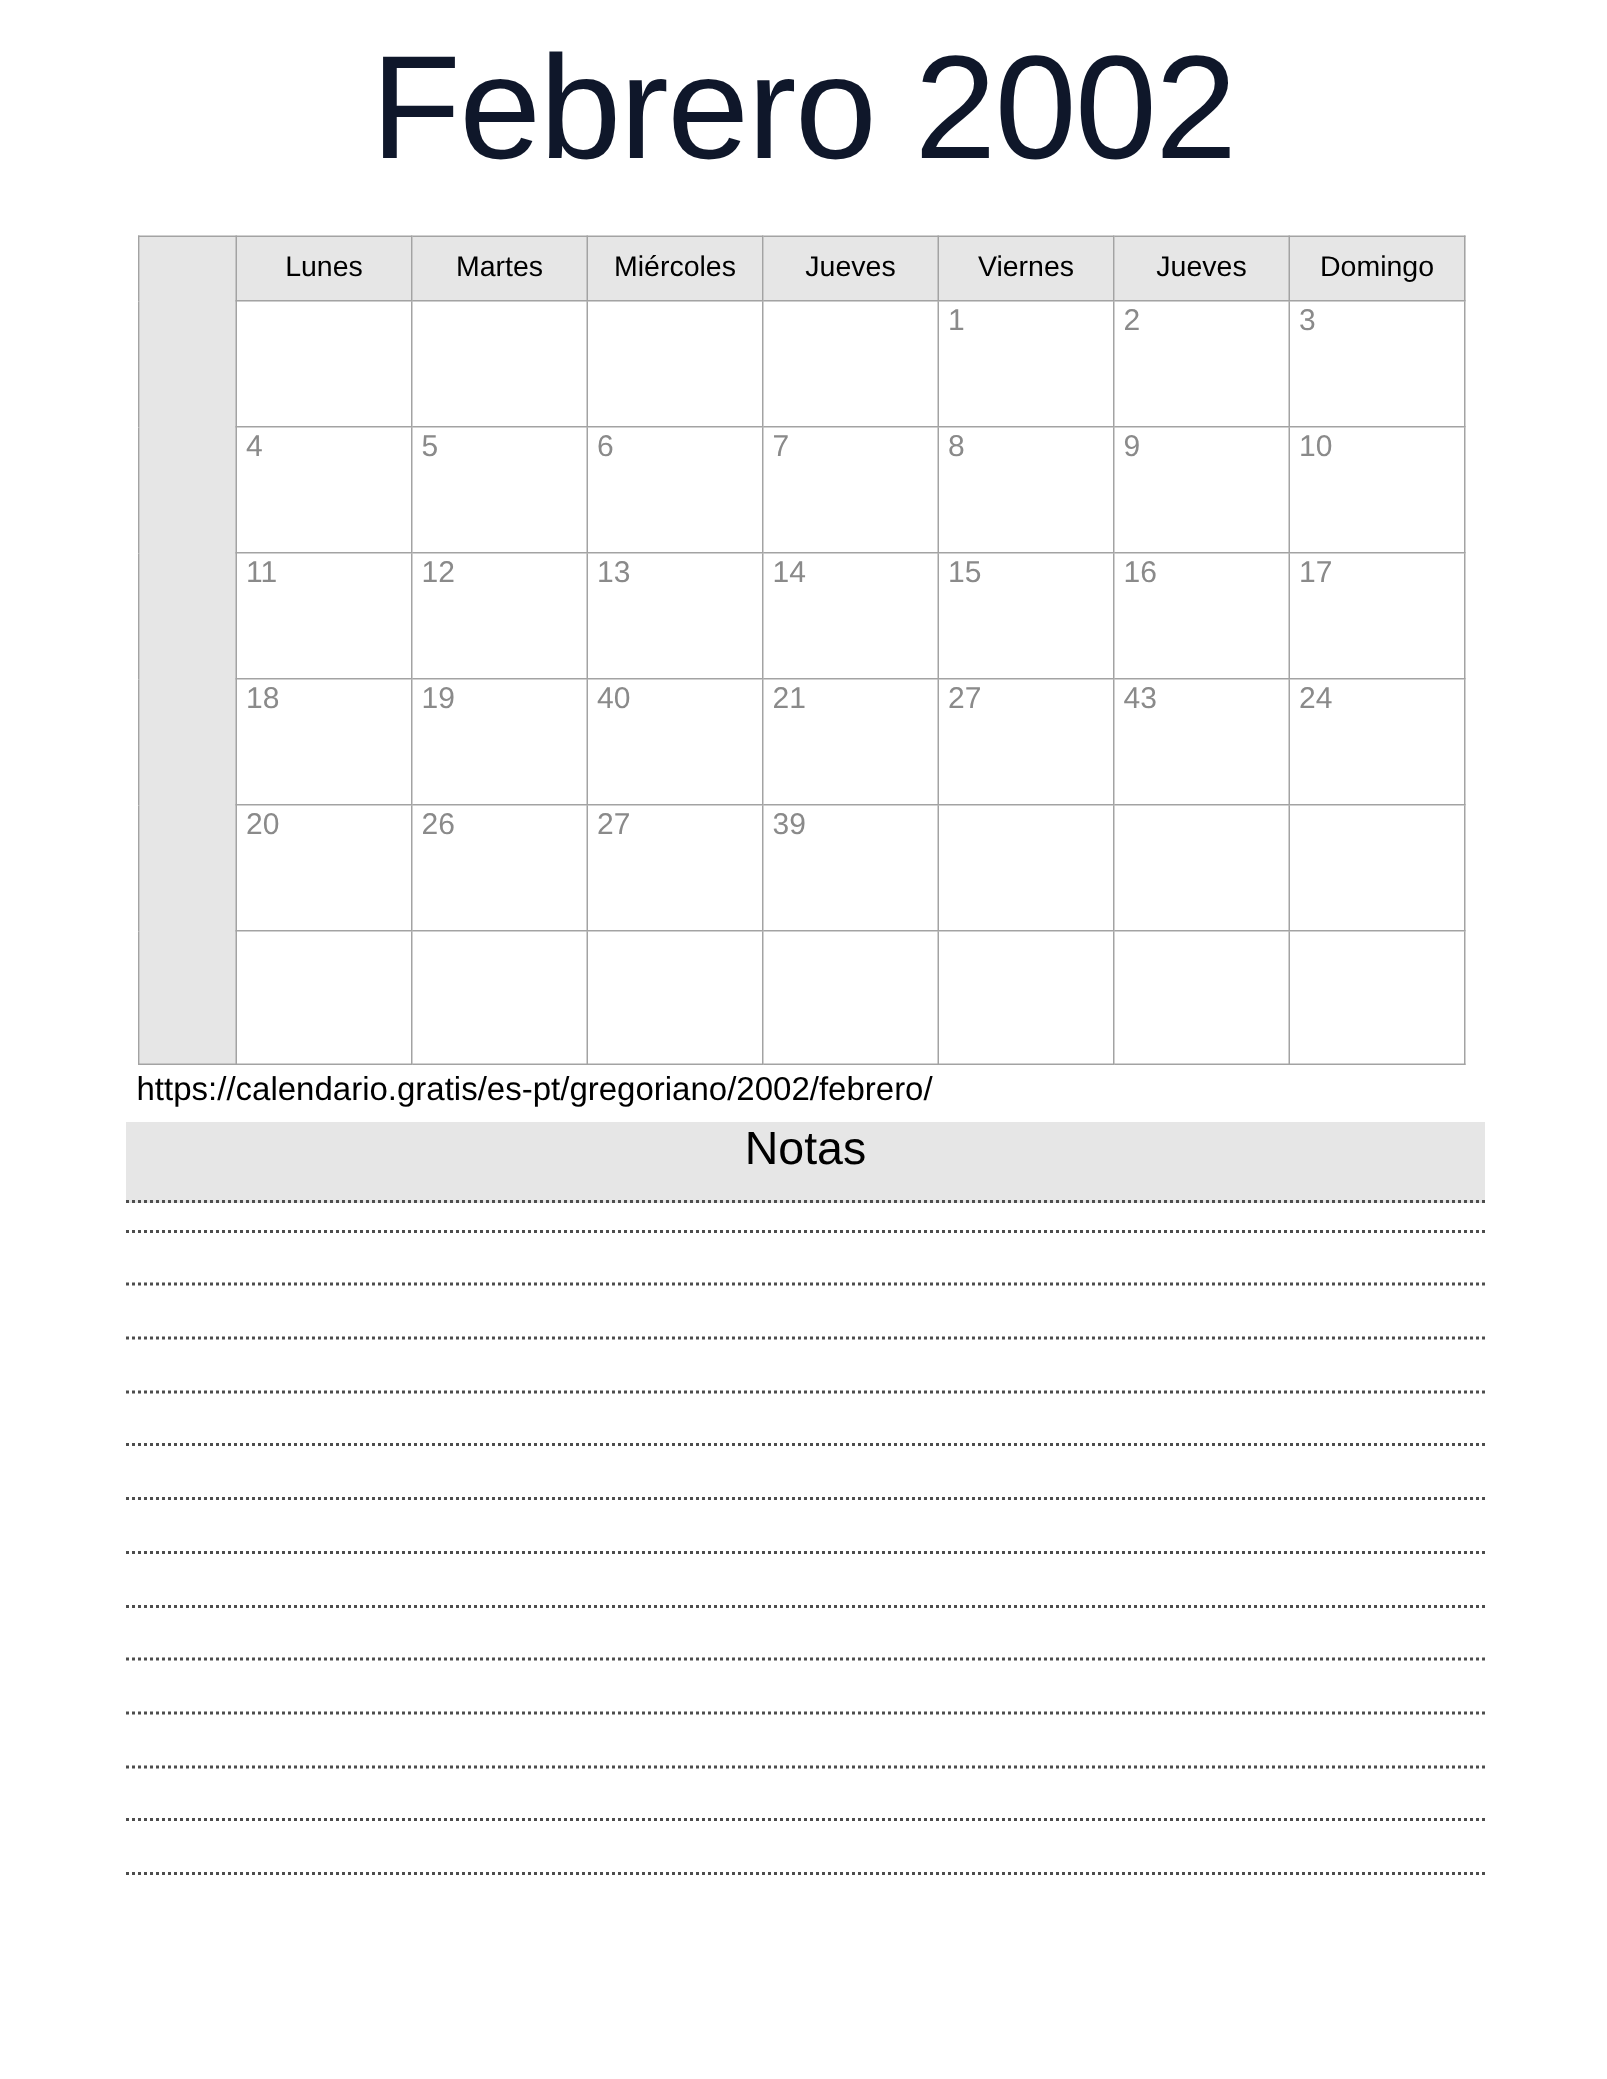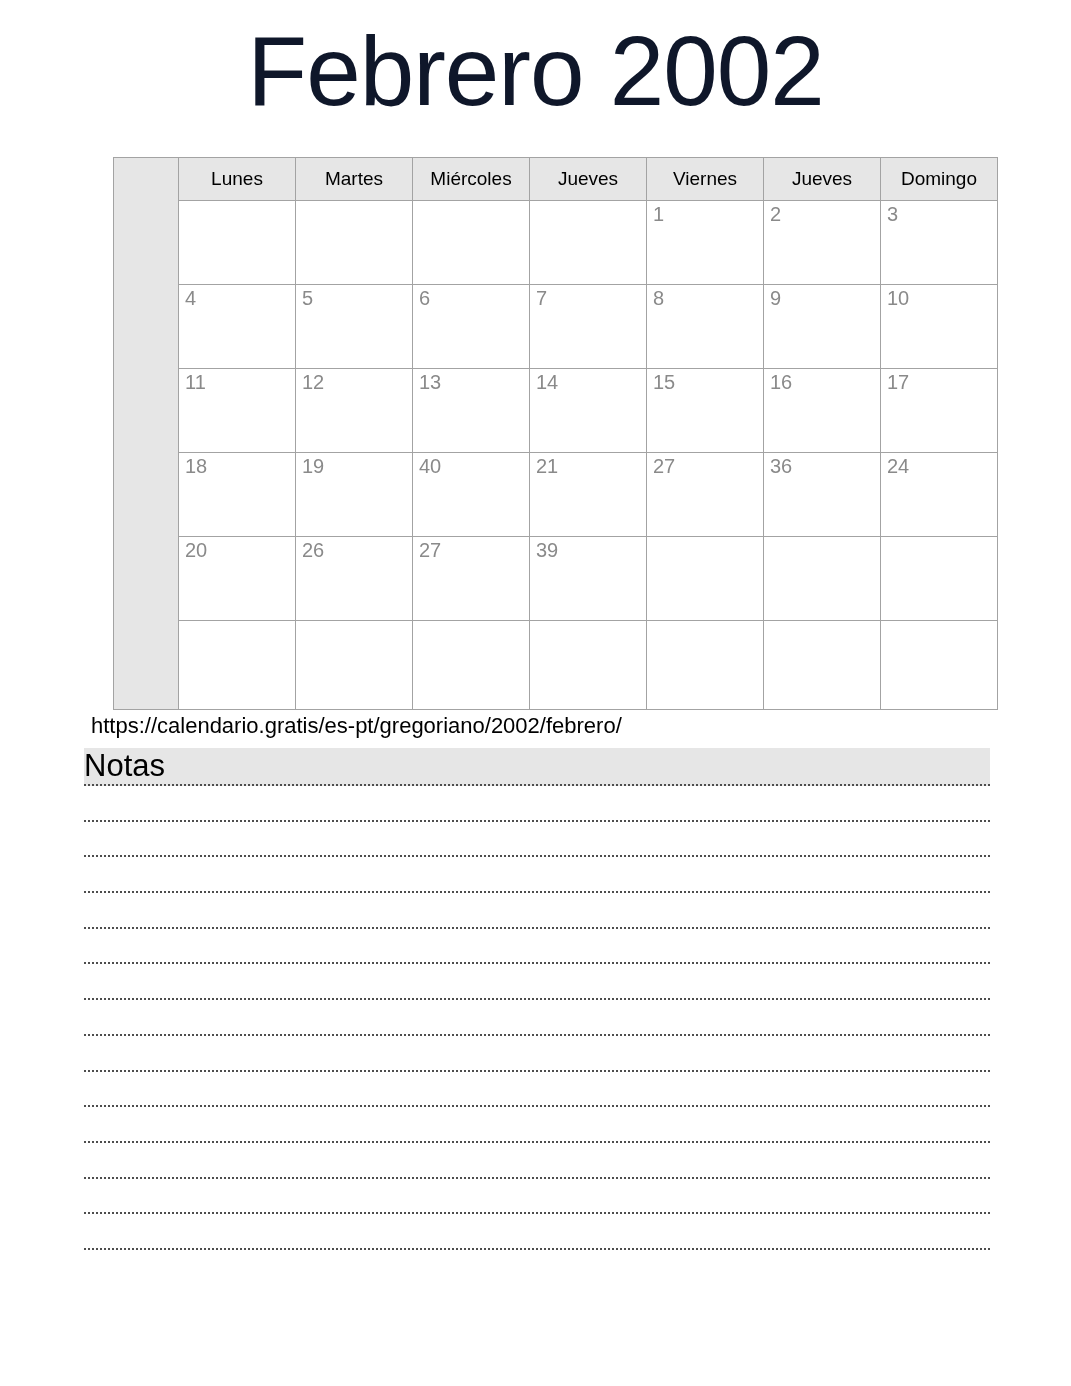--- a/index.html
+++ b/index.html
@@ -26,21 +26,20 @@
     letter-spacing: -1px;
   }
 
   
   table.calendar {
     position: absolute;
     left: 92px; top: 157px;
     width: 885px;
     border-collapse: collapse;
     table-layout: fixed;
-    margin-left: 21px;
   }
   table.calendar td, table.calendar th {
     border: 1px solid #a3a3a3;
   }
   td.weekcol {
     width: 65px;
     background: #e6e6e6;
   }
   th.weekday {
     background: #e6e6e6;
@@ -68,24 +67,24 @@
     left: 91px; top: 713px;
     font-size: 22px;
     color: #000;
     white-space: nowrap;
   }
 
   
   .notes-header {
     position: absolute;
     left: 84px; top: 748px;
-    width: 906px; height: 38px;
+    width: 906px; height: 54px;
     background: #e6e6e6;
     border-bottom: 2px dotted #4d4d4d;
-    text-align: left;
+    text-align: center;
     font-size: 31px;
     line-height: 36px;
     color: #000;
   }
   .notes-lines {
     position: absolute;
     left: 84px; top: 786px;
     width: 906px;
   }
   .note-line {
@@ -136,21 +135,21 @@
     <td class="day">15</td>
     <td class="day">16</td>
     <td class="day">17</td>
   </tr>
   <tr class="weekrow">
     <td class="day">18</td>
     <td class="day">19</td>
     <td class="day">40</td>
     <td class="day">21</td>
     <td class="day">27</td>
-    <td class="day">36</td>
+    <td class="day">43</td>
     <td class="day">24</td>
   </tr>
   <tr class="weekrow">
     <td class="day">20</td>
     <td class="day">26</td>
     <td class="day">27</td>
     <td class="day">39</td>
     <td class="day"></td>
     <td class="day"></td>
     <td class="day"></td>

